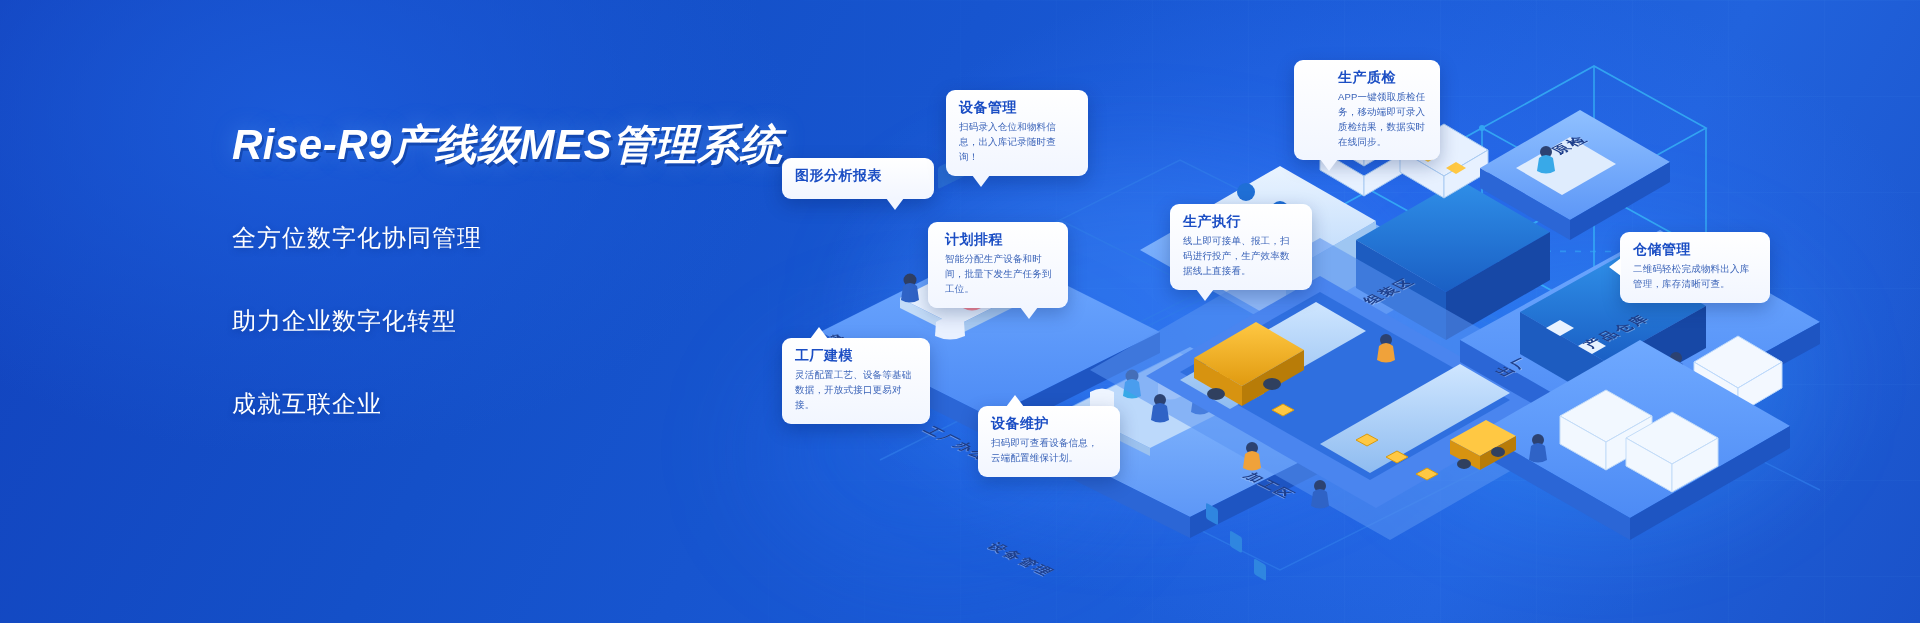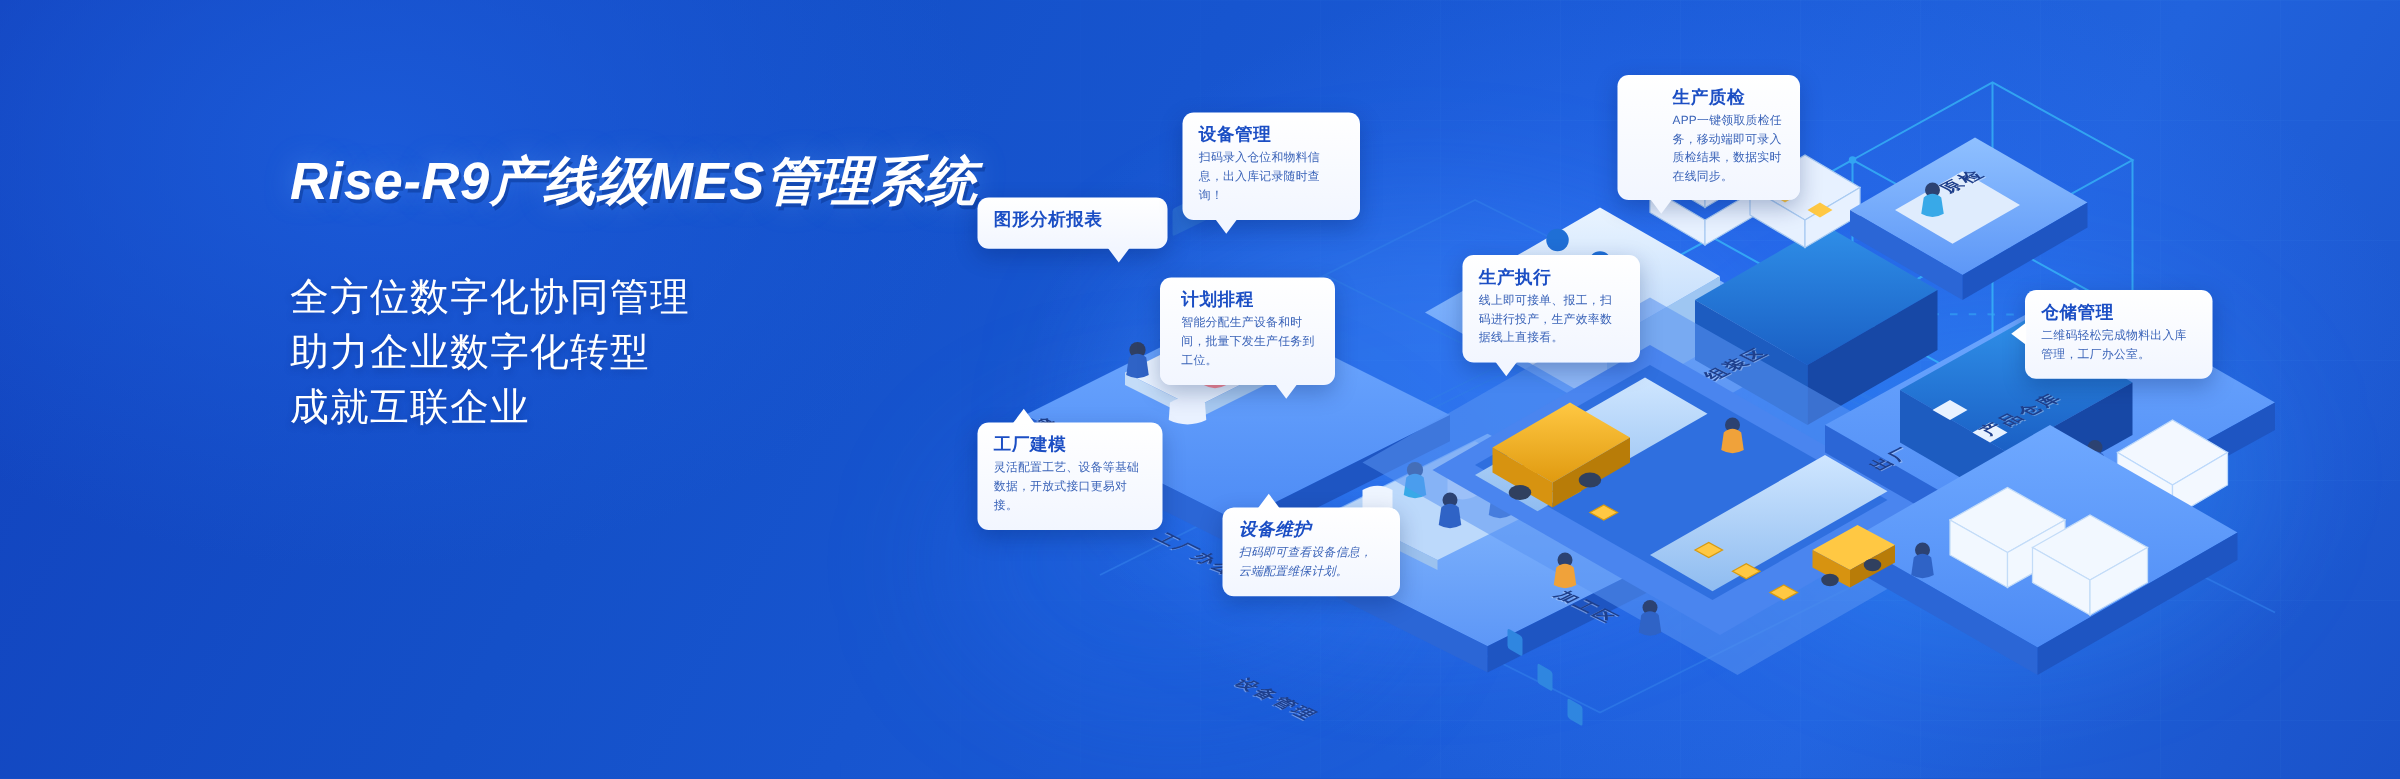--- a/index.html
+++ b/index.html
@@ -39,22 +39,23 @@
   
   .copy{position:absolute;left:232px;top:120px;width:640px;}
   .headline{
     font-weight:bold;font-style:italic;font-size:42px;line-height:1.18;
     color:#ffffff;letter-spacing:.5px;white-space:nowrap;
     text-shadow:2px 3px 0 rgba(10,55,150,.55), 0 0 22px rgba(120,190,255,.35);
   }
   .headline .latin{font-style:italic;}
   .sublines{margin-top:46px;}
   .subline{
-    font-size:31px;line-height:44px;color:#ffffff;font-weight:500;letter-spacing:1px;
+    font-size:24px;line-height:44px;color:#ffffff;font-weight:500;letter-spacing:1px;
     text-shadow:0 2px 6px rgba(8,45,130,.45);
+    margin-top:39px;
   }
 
   
   .scene{position:absolute;left:760px;top:40px;width:1160px;height:560px;}
   .scene svg{position:absolute;left:0;top:0;}
 
   
   .card{
     position:absolute;
     background:linear-gradient(180deg,#ffffff 0%,#f2f6ff 100%);
@@ -368,29 +369,29 @@
   </div>
 
   <div class="card" style="left:928px;top:222px;width:140px;padding-left:17px;">
     <div class="c-title">计划排程</div>
     <div class="c-desc">智能分配生产设备和时间，批量下发生产任务到工位。</div>
     <span class="tail down-right"></span>
   </div>
 
   <div class="card" style="left:1620px;top:232px;width:150px;">
     <div class="c-title">仓储管理</div>
-    <div class="c-desc">二维码轻松完成物料出入库管理，工厂办公室。</div>
+    <div class="c-desc">二维码轻松完成物料出入库管理，库存清晰可查。</div>
     <span class="tail left-mid"></span>
   </div>
 
   <div class="card" style="left:782px;top:338px;width:148px;">
     <div class="c-title">工厂建模</div>
     <div class="c-desc">灵活配置工艺、设备等基础数据，开放式接口更易对接。</div>
     <span class="tail up-left"></span>
   </div>
 
-  <div class="card" style="left:978px;top:406px;width:142px;font-style:italic;">
+  <div class="card" style="left:978px;top:406px;width:142px;">
     <div class="c-title">设备维护</div>
     <div class="c-desc">扫码即可查看设备信息，云端配置维保计划。</div>
     <span class="tail up-left"></span>
   </div>
 
 </div>
 
 </body></html>

